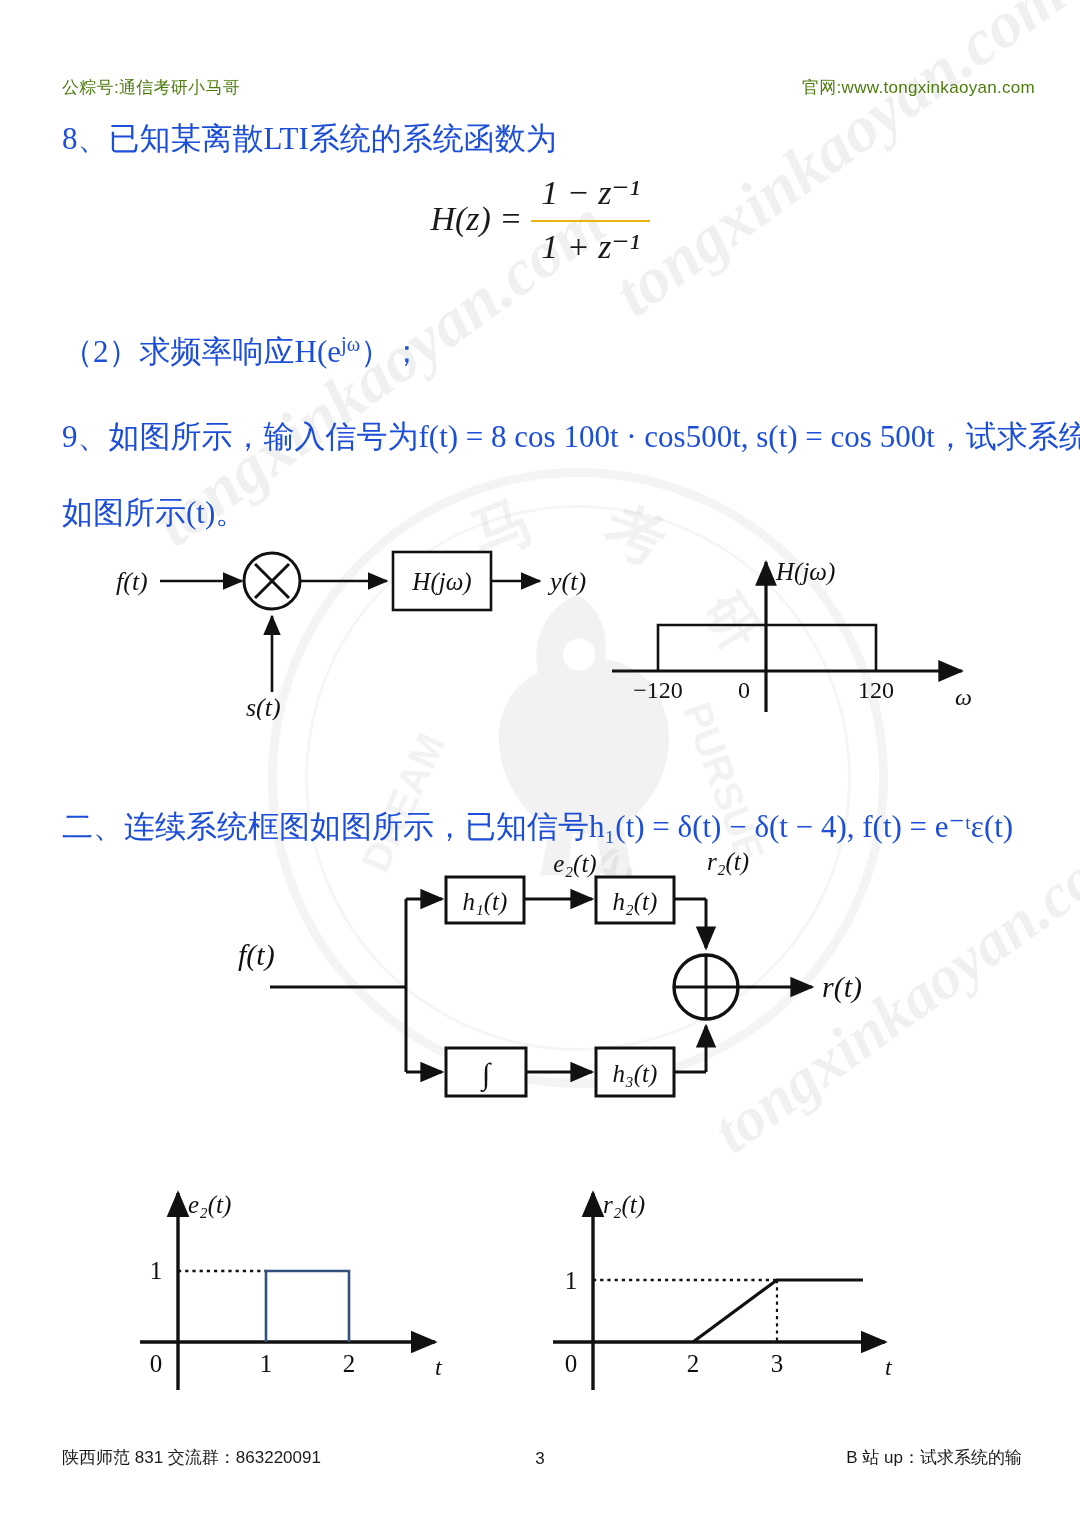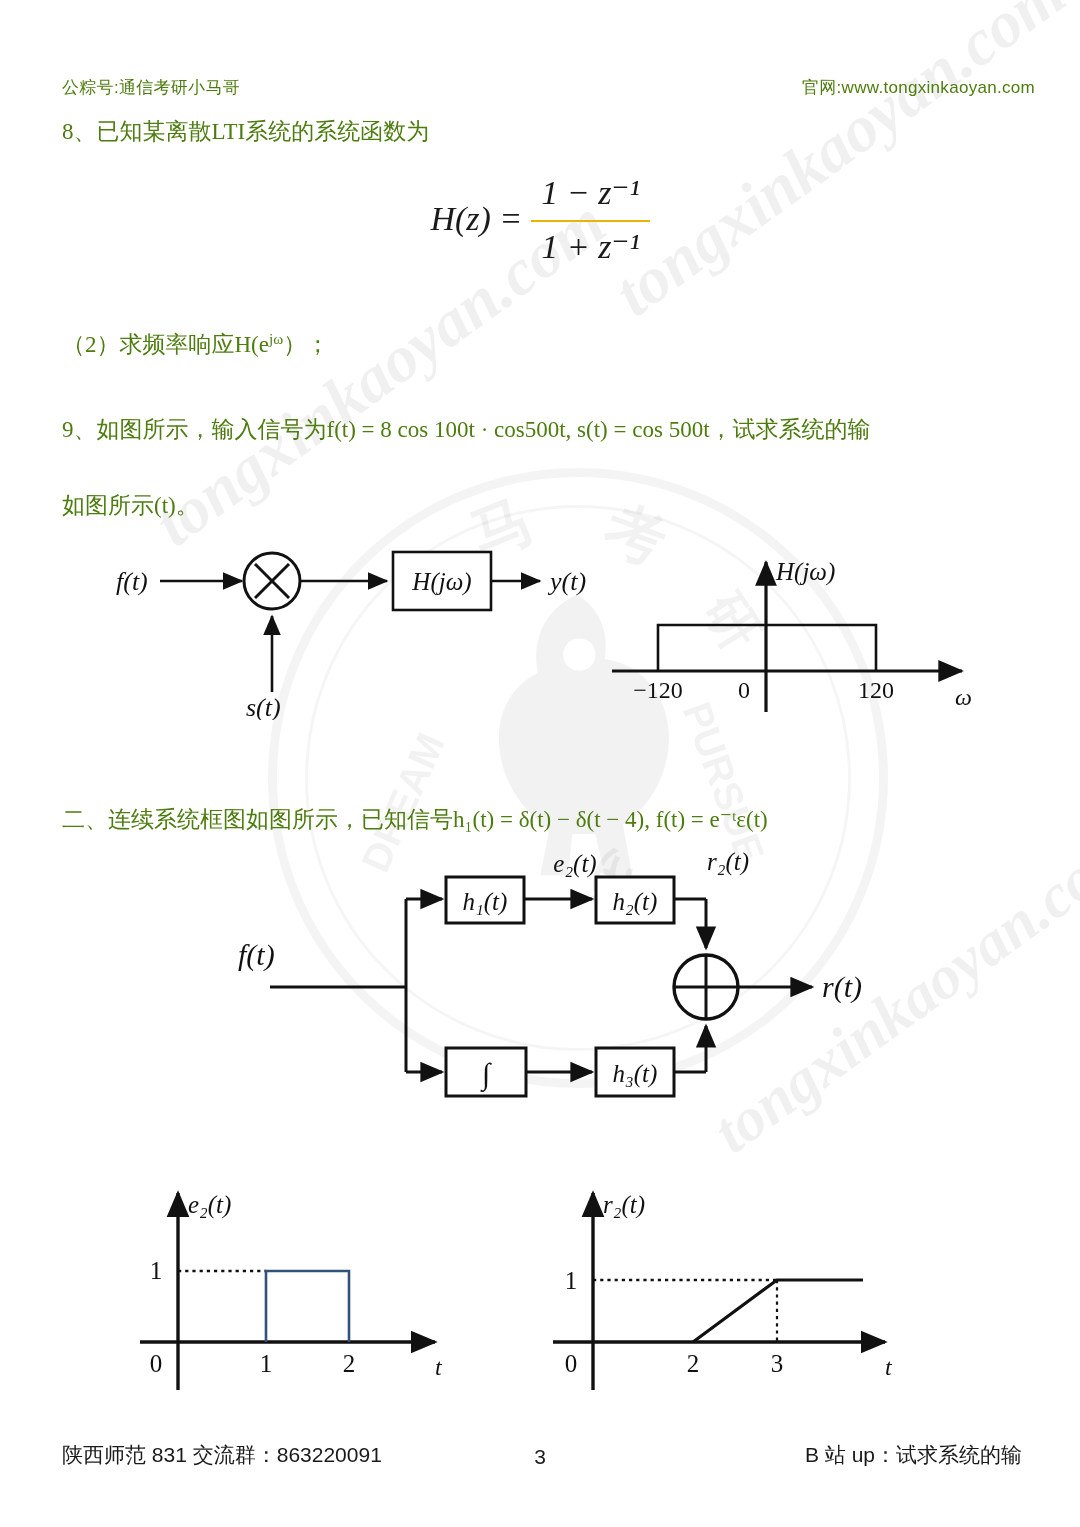--- a/index.html
+++ b/index.html
@@ -70,23 +70,23 @@
     color: #4d7c0f;
     z-index: 3;
   }
   .hdr-left  { left: 62px; }
   .hdr-right { right: 45px; }
 
   
   .q {
     position: absolute;
     font-family: "Liberation Serif", "DejaVu Serif", serif;
-    font-size: 23px;
+    font-size: 31px;
     line-height: 1.75;
-    color: #4d7c0f;
+    color: #1d4ed8;
     z-index: 3;
     white-space: nowrap;
   }
   .math { font-style: italic; }
   sub, sup { font-size: 0.66em; font-style: normal; }
   sup { vertical-align: 0.55em; }
 
   
   .frac-wrap {
     position: absolute;
@@ -107,21 +107,21 @@
   .frac .den { padding: 4px 10px 0 10px; border-top: 2px solid #eab308; }
 
   
   .fig { position: absolute; z-index: 3; }
 
   
   .ftr {
     position: absolute;
     bottom: 58px;
     font-family: "Liberation Sans", "DejaVu Sans", sans-serif;
-    font-size: 21px;
+    font-size: 17px;
     color: #1a1a1a;
     z-index: 3;
   }
   .ftr-left   { left: 62px; }
   .ftr-center { left: 0; right: 0; text-align: center; }
   .ftr-right  { right: 58px; }
 </style>
 </head>
 <body>
 

